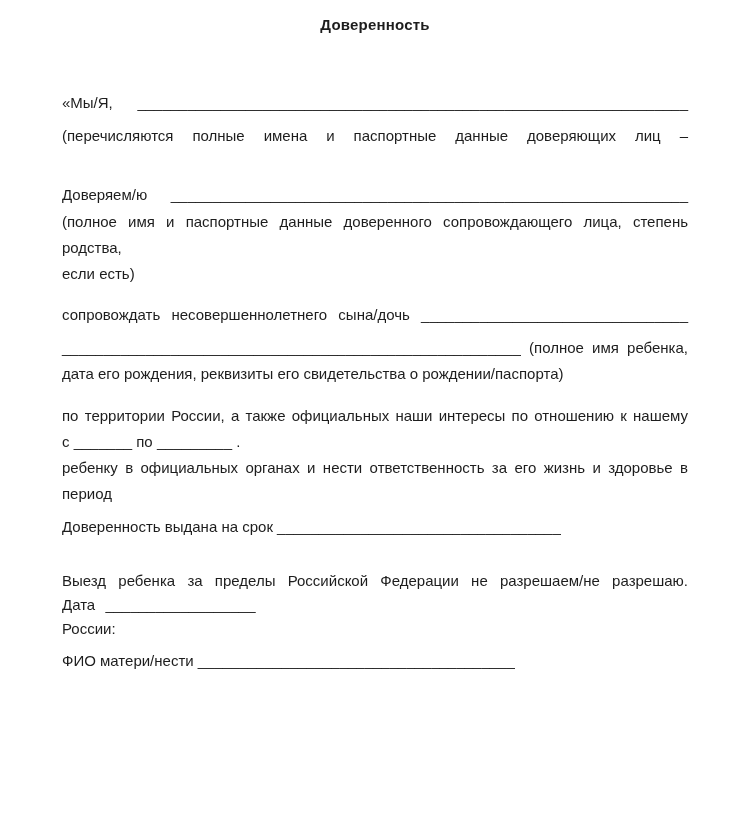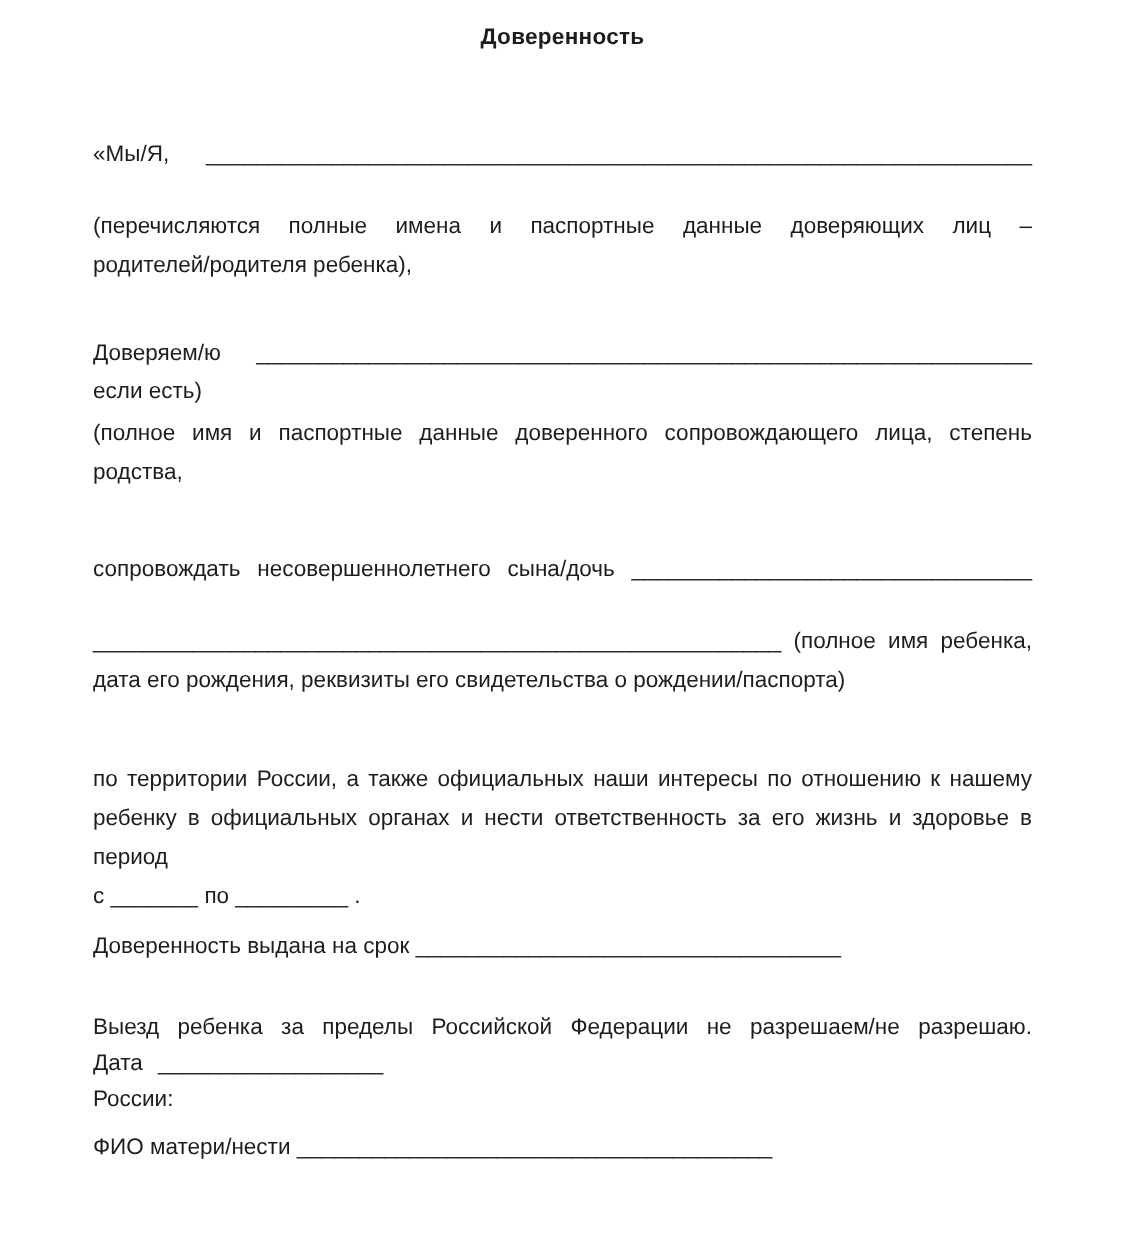--- a/index.html
+++ b/index.html
@@ -32,75 +32,74 @@
   .note { line-height: 26px; }
   
   .fill {
     text-align: justify;
     text-align-last: justify;
   }
   .blank { white-space: pre; }
   .gap2 { margin-left: 6px; }
   
   .m-a { margin-top: 54px; }
-  .m-b { margin-top: 23px; }
+  .m-b { margin-top: 8px; }
   .m-c { margin-top: 34px; }
   .m-d { margin-top: 2px; }
-  .m-e { margin-top: 40px; }
+  .m-e { margin-top: 16px; }
   .m-f { margin-top: 30px; }
   .m-g { margin-top: 8px; }
   .m-h { }
 </style>
 </head>
 <body>
 
 <div class="page">
 
   <div class="title">Доверенность</div>
 
   <div class="line fill m-a">
     <span>«Мы/Я,</span>
     <span class="blank">__________________________________________________________________</span>
   </div>
   <div>
     <div class="note fill m-b">(перечисляются полные имена и паспортные данные доверяющих лиц –</div>
-    <div class="note">родителей/родителя ребенка),</div>
   </div>
 
   <div class="line fill m-c">
     <span>Доверяем/ю</span>
     <span class="blank">______________________________________________________________</span>
   </div>
   <div>
+    <div class="note fill m-d">(полное имя и паспортные данные доверенного сопровождающего лица, степень родства,</div>
     <div class="note">если есть)</div>
-    <div class="note fill m-d">(полное имя и паспортные данные доверенного сопровождающего лица, степень родства,</div>
   </div>
 
   <div class="line fill m-e">
     <span>сопровождать несовершеннолетнего сына/дочь</span>
     <span class="blank">________________________________</span>
   </div>
   <div>
     <div class="note fill m-b">
       <span class="blank">_______________________________________________________</span>
       <span>(полное имя ребенка,</span>
     </div>
     <div class="note">дата его рождения, реквизиты его свидетельства о рождении/паспорта)</div>
   </div>
 
   <div>
     <div class="note fill m-e">по территории России, а также официальных наши интересы по отношению к нашему</div>
-    <div class="note fill">ребенку в официальных органах и нести ответственность за его жизнь и здоровье в период</div>
     <div class="note">
       <span>с</span>
       <span class="blank">_______</span>
       <span>по</span>
       <span class="blank">_________</span>
       <span>.</span>
     </div>
+    <div class="note fill">ребенку в официальных органах и нести ответственность за его жизнь и здоровье в период</div>
   </div>
 
   <div class="line m-g">
     <span>Доверенность выдана на срок</span>
     <span class="blank">__________________________________</span>
   </div>
 
   <div class="line fill m-f">Выезд ребенка за пределы Российской Федерации не разрешаем/не разрешаю.</div>
 
   <div class="line m-h">

